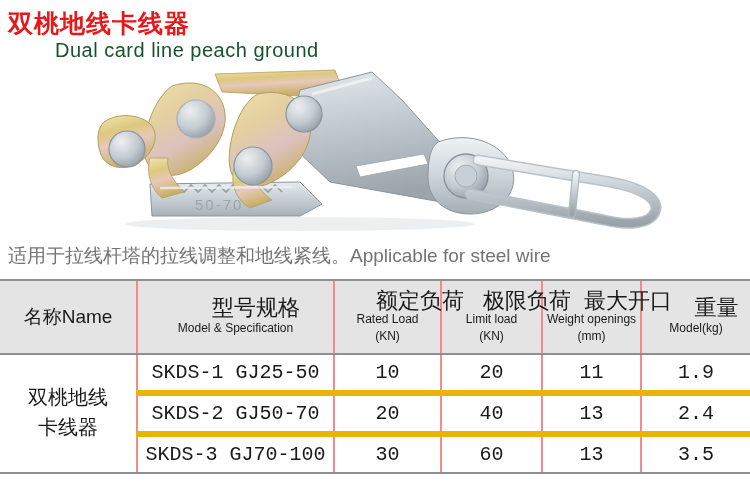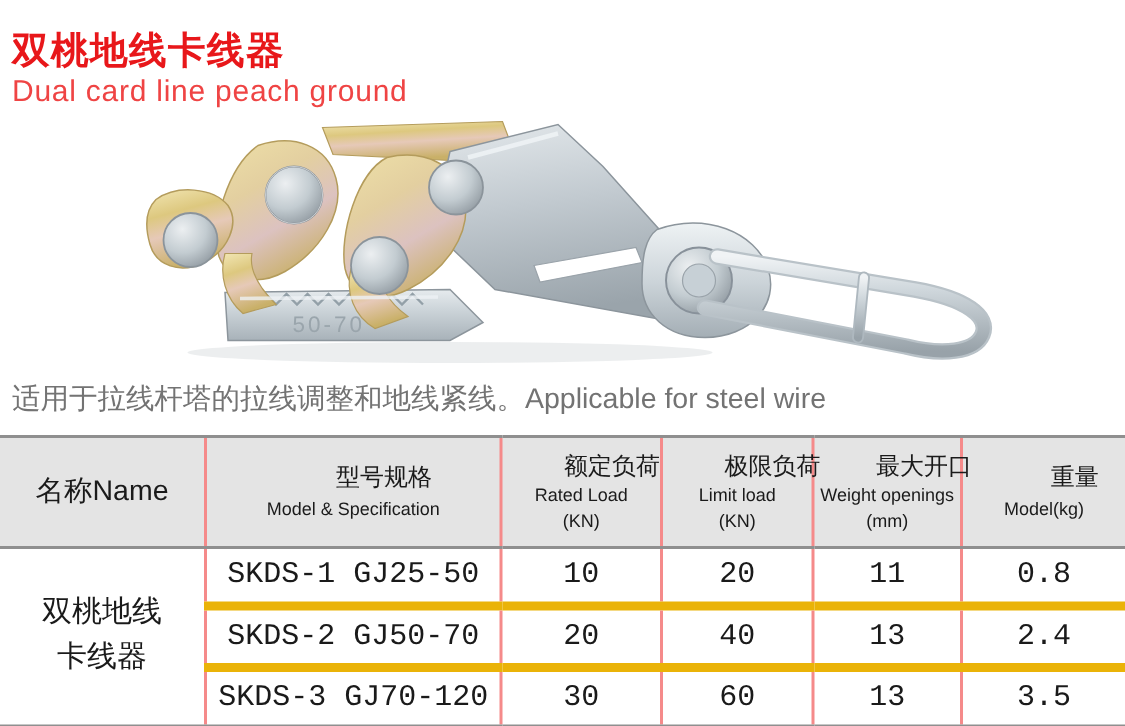--- a/index.html
+++ b/index.html
@@ -10,35 +10,36 @@
   body {
     width: 750px;
     height: 484px;
     font-family: "Liberation Sans", "DejaVu Sans", sans-serif;
     color: #1a1a1a;
     overflow: hidden;
     position: relative;
   }
 
   
-  .title-block { padding: 19px 0 0 8px; }
+  .title-block { padding: 8px 0 0 8px; }
   .title-cn {
     color: #e8171a;
     font-size: 25px;
     font-weight: bold;
     line-height: 30px;
     letter-spacing: 1px;
     white-space: nowrap;
   }
   .title-en {
-    color: #ef4444;
+    color: #14532d;
     font-size: 20px;
     line-height: 24px;
     letter-spacing: 0.5px;
     white-space: nowrap;
+    margin-left: 47px;
   }
 
   
   .photo-area {
     position: relative;
     width: 748px;
     height: 172px;
     margin-top: 2px;
   }
   .photo-svg { display: block; }
@@ -68,21 +69,21 @@
     background: #e4e4e4;
     border-top: 2px solid #8f8f8f;
     border-bottom: 2px solid #8f8f8f;
     height: 68px;
     padding: 2px 0;
   }
   .vsep { border-left: 2px solid #f58a8a; }
   .rowsep { border-top: 6px solid #eab308; }
   .bottom-edge { border-bottom: 2px solid #8f8f8f; font-family: Liberation Mono, monospace; }
 
-  .h-cn { font-size: 16px; line-height: 22px; white-space: nowrap; padding-left: 41px; }
+  .h-cn { font-size: 22px; line-height: 22px; white-space: nowrap; padding-left: 41px; }
   .h-en { font-size: 12px; line-height: 18px; white-space: nowrap; }
   .h-en-sm { font-size: 12px; line-height: 15px; white-space: nowrap; }
   .h-inline { font-size: 19px; line-height: 22px; white-space: nowrap; }
 
   .name-cell { font-size: 20px; line-height: 30px; }
   .model-cell {
     text-align: left;
     padding-left: 9px;
     font-size: 20px;
     white-space: nowrap;
@@ -239,32 +240,32 @@
 
     <tr class="data-row">
       <td rowspan="3" class="name-cell bottom-edge">
         <div>双桃地线</div>
         <div>卡线器</div>
       </td>
       <td class="vsep model-cell bottom-edge">SKDS-1 GJ25-50</td>
       <td class="vsep bottom-edge">10</td>
       <td class="vsep bottom-edge">20</td>
       <td class="vsep bottom-edge">11</td>
-      <td class="vsep bottom-edge">0.8</td>
+      <td class="vsep bottom-edge">1.9</td>
     </tr>
 
     <tr class="data-row">
       <td class="vsep model-cell rowsep bottom-edge">SKDS-2 GJ50-70</td>
       <td class="vsep rowsep bottom-edge">20</td>
       <td class="vsep rowsep bottom-edge">40</td>
       <td class="vsep rowsep bottom-edge">13</td>
       <td class="vsep rowsep bottom-edge">2.4</td>
     </tr>
 
     <tr class="data-row">
-      <td class="vsep model-cell rowsep bottom-edge">SKDS-3 GJ70-120</td>
+      <td class="vsep model-cell rowsep bottom-edge">SKDS-3 GJ70-100</td>
       <td class="vsep rowsep bottom-edge">30</td>
       <td class="vsep rowsep bottom-edge">60</td>
       <td class="vsep rowsep bottom-edge">13</td>
       <td class="vsep rowsep bottom-edge">3.5</td>
     </tr>
   </tbody>
 </table>
 
 </body></html>

